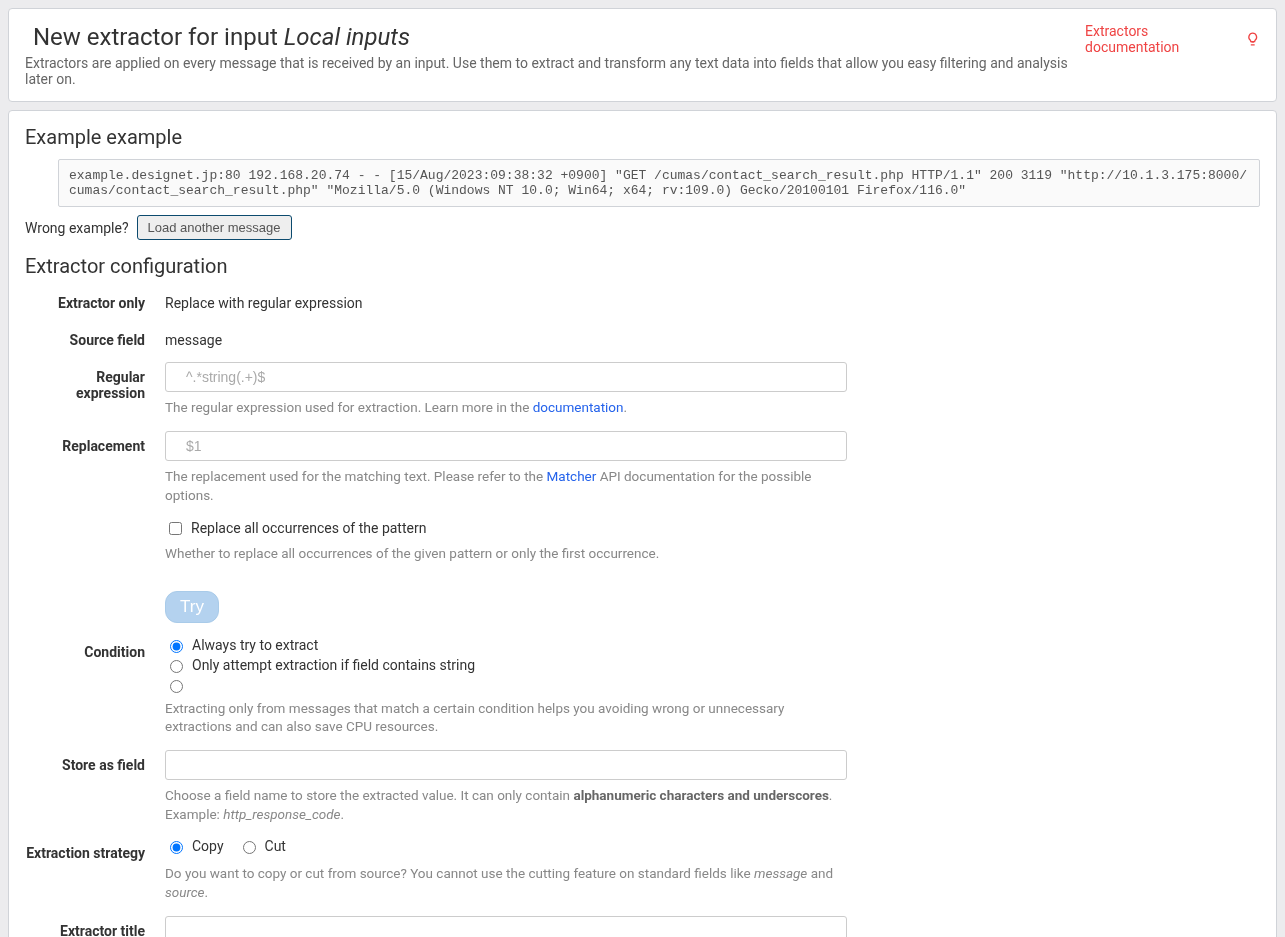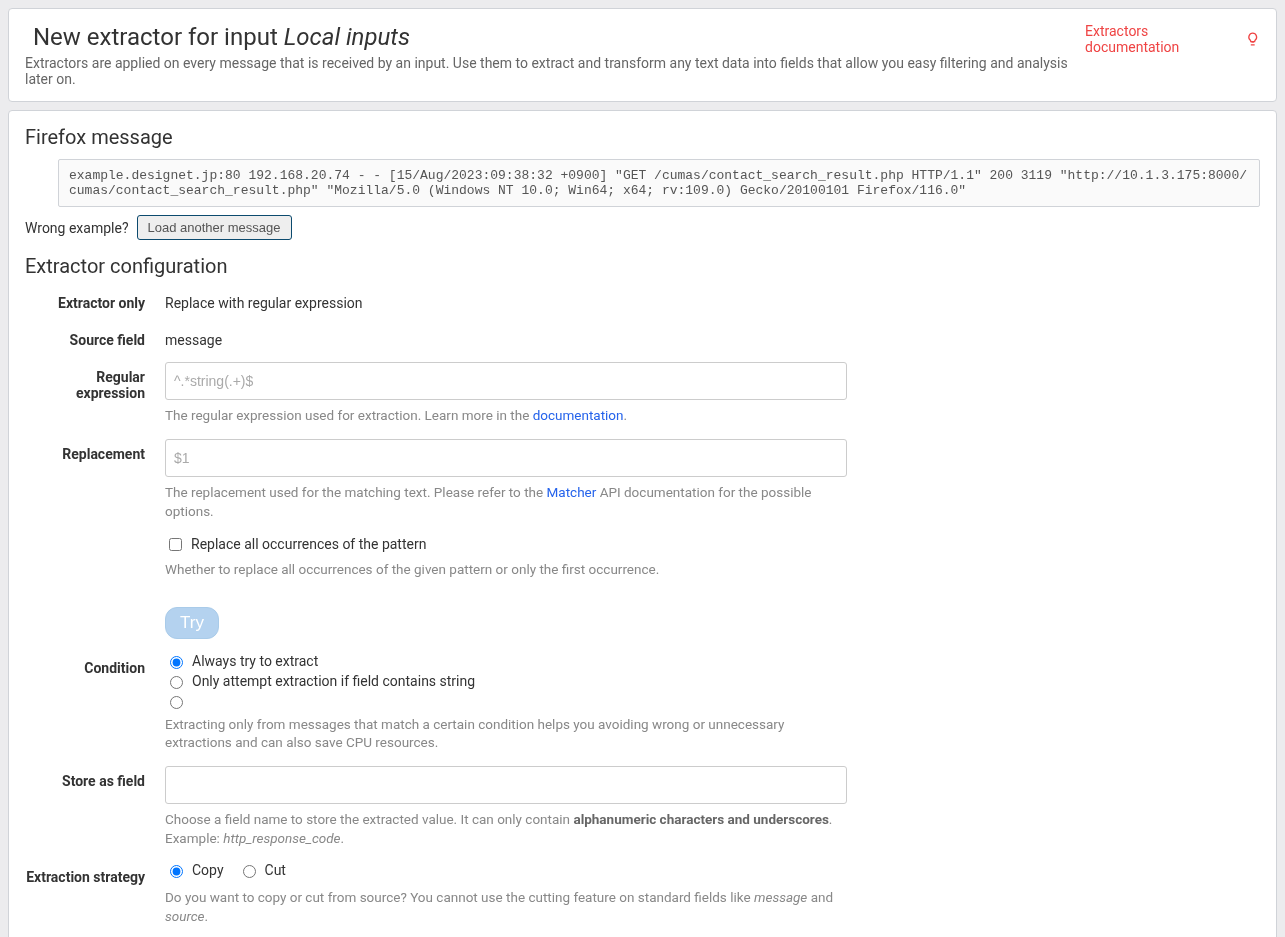--- a/index.html
+++ b/index.html
@@ -91,25 +91,25 @@
     flex-shrink: 0;
     font-size: 14px;
   }
   .form-input-col {
     flex: 1;
     max-width: 682px;
   }
   .static-text { padding-top: 7px; font-size: 14px; }
   input[type="text"] {
     width: 100%;
-    padding: 5px 8px;
+    padding: 5px 20px;
     border: 1px solid #ccc;
     border-radius: 3px;
     font-size: 14px;
-    height: 38px;
+    height: 30px;
   }
   input[type="text"]::placeholder { color: #aaa; }
   .help-text {
     font-size: 13.5px;
     color: #888;
     margin-top: 6px;
     line-height: 1.4;
   }
   .help-text a { color: #2563eb; text-decoration: none; }
   .help-text strong { color: #666; }
@@ -147,21 +147,21 @@
     <a href="#" class="doc-link">
       <span>Extractors documentation</span>
       <svg viewBox="0 0 24 24" fill="none" stroke="currentColor" stroke-width="2">
         <path d="M9 21h6M10 17h4M12 3a6 6 0 0 0-4 10.5c.7.8 1 1.5 1 2.5h6c0-1 .3-1.7 1-2.5A6 6 0 0 0 12 3z"></path>
       </svg>
     </a>
   </div>
 </div>
 
 <div class="panel">
-  <h2>Firefox message</h2>
+  <h2>Example example</h2>
   <div class="example-box">example.designet.jp:80 192.168.20.74 - - [15/Aug/2023:09:38:32 +0900] "GET /cumas/contact_search_result.php HTTP/1.1" 200 3119 "http://10.1.3.175:8000/cumas/contact_search_result.php" "Mozilla/5.0 (Windows NT 10.0; Win64; x64; rv:109.0) Gecko/20100101 Firefox/116.0"</div>
   <div class="wrong-row">
     <span>Wrong example?</span>
     <button class="btn-default">Load another message</button>
   </div>
 
   <h2>Extractor configuration</h2>
 
   <div class="form-row">
     <div class="form-label">Extractor only</div>

